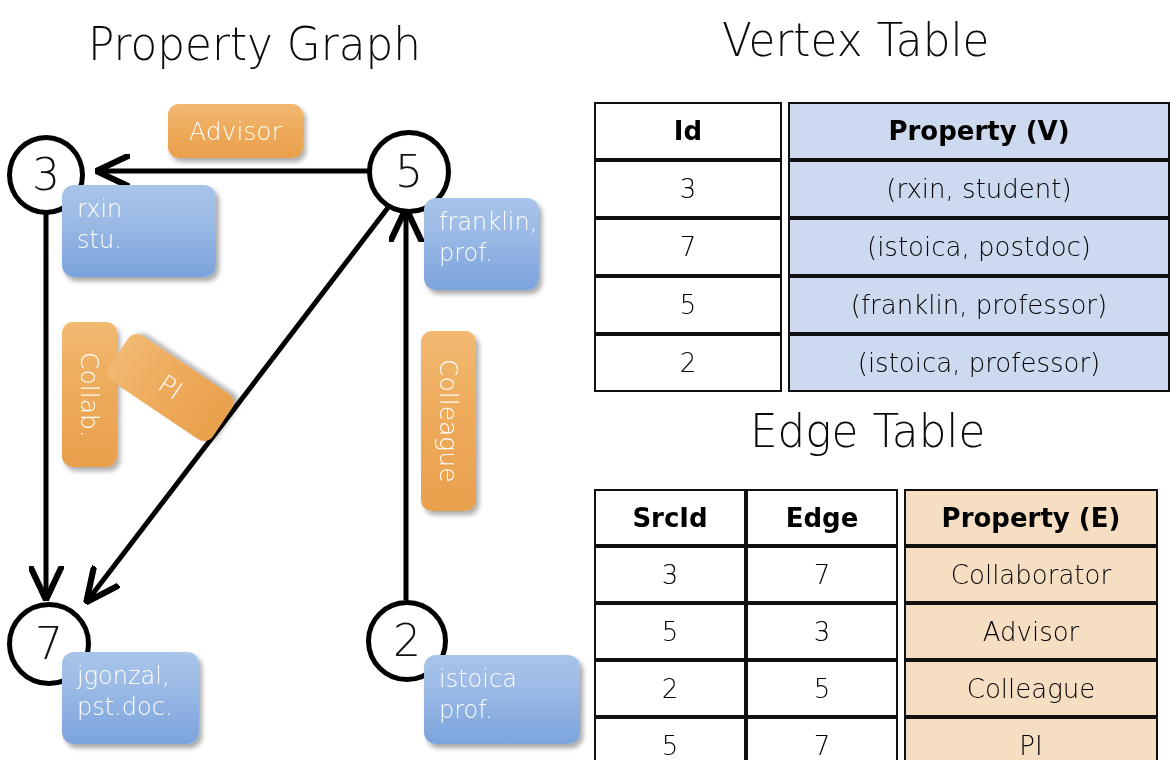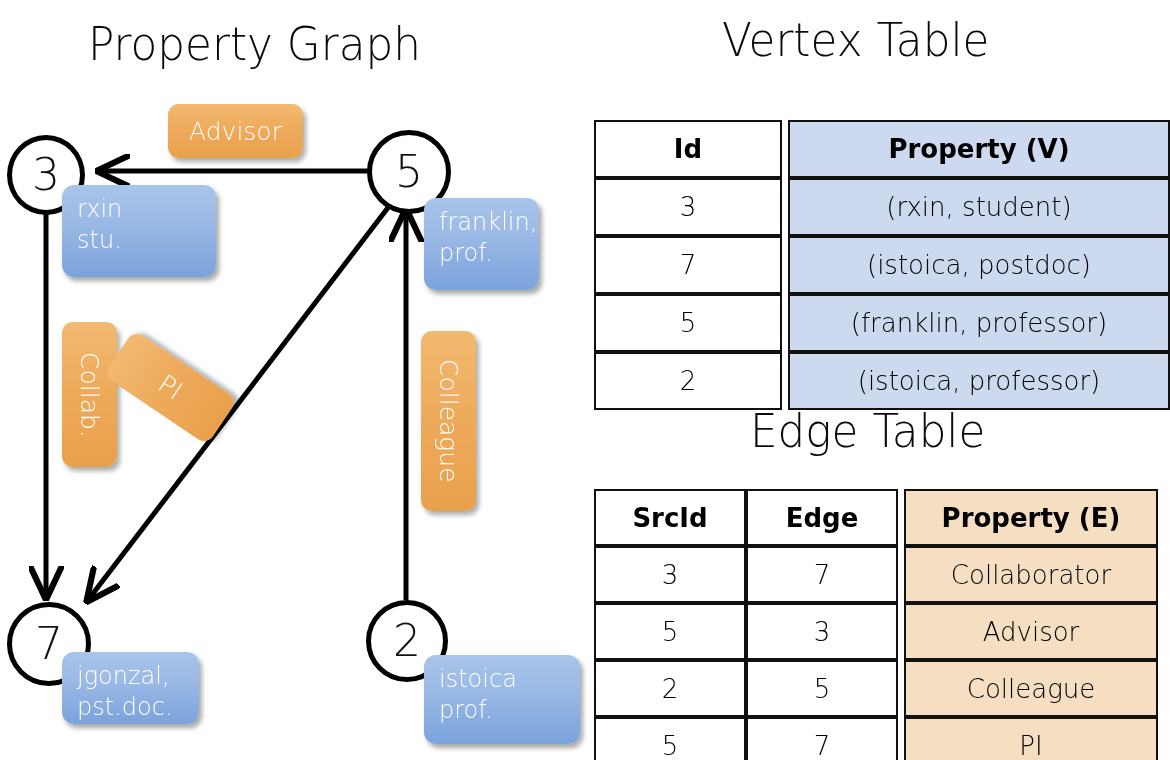--- a/index.html
+++ b/index.html
@@ -115,21 +115,21 @@
   }
   .tbl th {
     font-weight: 700;
     font-size: 26px;
   }
   .tbl td { font-size: 26px; }
   .spacer-col { border: none !important; background: transparent !important; width: 6px; }
   .vx-prop  { background: #ccd9ef !important; }
   .eg-prop  { background: #f6dec3 !important; }
 
-  #vertex-table { left: 594px; top: 120px; }
+  #vertex-table { left: 594px; top: 102px; }
   #vertex-table th, #vertex-table td { height: 54px; }
   #vertex-table .c-id   { width: 184px; }
   #vertex-table .c-prop { width: 378px; }
 
   #edge-table { left: 594px; top: 489px; }
   #edge-table th, #edge-table td { height: 53px; }
   #edge-table .c-src  { width: 148px; }
   #edge-table .c-dst  { width: 148px; }
   #edge-table .c-eprop{ width: 250px; }
 </style>
@@ -176,21 +176,21 @@
   <div class="prop-box" style="left:62px;  top:185px; width:154px; height:92px;">
     <span>rxin</span>
     <span>stu.</span>
   </div>
 
   <div class="prop-box" style="left:424px; top:189px; width:115px; height:92px;margin-top:9px;">
     <span>franklin,</span>
     <span>prof.</span>
   </div>
 
-  <div class="prop-box" style="left:62px;  top:652px; width:137px; height:72px;">
+  <div class="prop-box" style="left:62px;  top:652px; width:137px; height:92px;">
     <span>jgonzal,</span>
     <span>pst.doc.</span>
   </div>
 
   <div class="prop-box" style="left:424px; top:655px; width:156px; height:89px;">
     <span>istoica</span>
     <span>prof.</span>
   </div>
 
   <div class="edge-label" style="left:168px; top:104px; width:135px; height:54px;">

